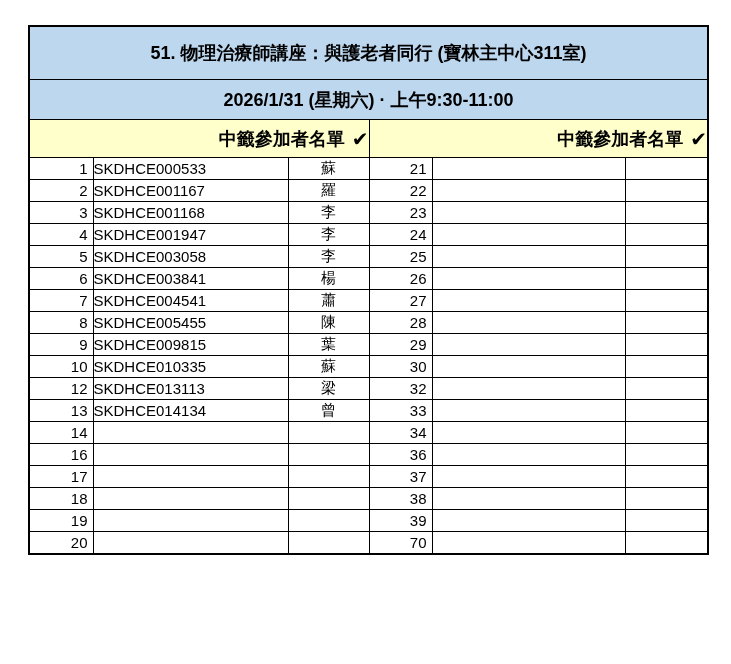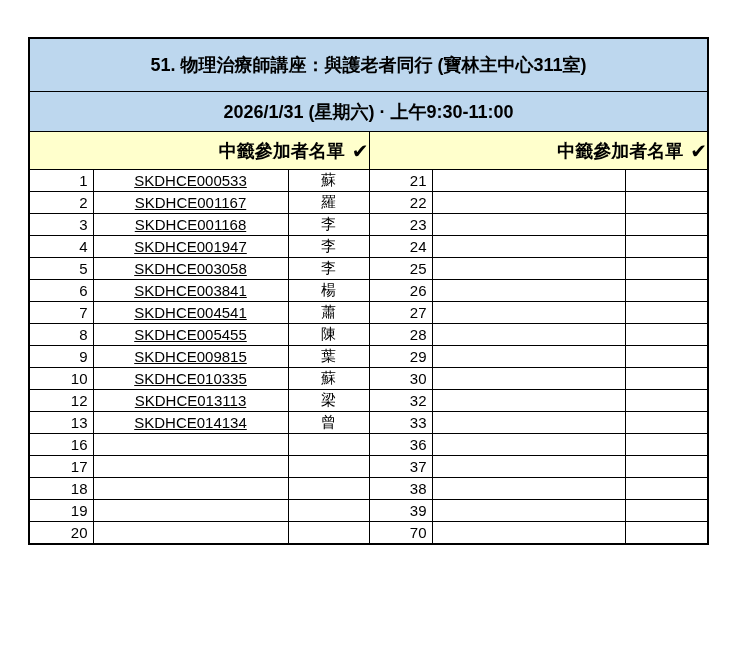--- a/index.html
+++ b/index.html
@@ -17,21 +17,20 @@
   }
   table.winner-table {
     position: absolute;
     left: 28px;
     top: 25px;
     width: 679px;
     border-collapse: collapse;
     table-layout: fixed;
     border: 2px solid #000;
     color: #000;
-    margin-top: 12px;
   }
   table.winner-table td {
     border: 1.5px solid #000;
     padding: 0;
     overflow: hidden;
     white-space: nowrap;
   }
   tr.title-row td {
     background: #BDD7EE;
     height: 52px;
@@ -66,22 +65,20 @@
     height: 21px;
     font-size: 15px;
     vertical-align: middle;
     background: #ffffff;
   }
   tbody.data-rows td.num {
     text-align: right;
     padding-right: 5px;
   }
   tbody.data-rows td.code {
-    text-align: center;
-    text-decoration: underline;
   }
   tbody.data-rows td.name {
     text-align: center;
     font-size: 15px;
   }
 </style>
 </head>
 <body>
 
 <div class="page">
@@ -197,20 +194,28 @@
         </tr>
         <tr>
           <td class="num">13</td>
           <td class="code">SKDHCE014134</td>
           <td class="name">曾</td>
           <td class="num">33</td>
           <td class="code"></td>
           <td class="name"></td>
         </tr>
         <tr>
+          <td class="num">14</td>
+          <td class="code"></td>
+          <td class="name"></td>
+          <td class="num">34</td>
+          <td class="code"></td>
+          <td class="name"></td>
+        </tr>
+        <tr>
           <td class="num">16</td>
           <td class="code"></td>
           <td class="name"></td>
           <td class="num">36</td>
           <td class="code"></td>
           <td class="name"></td>
         </tr>
         <tr>
           <td class="num">17</td>
           <td class="code"></td>

